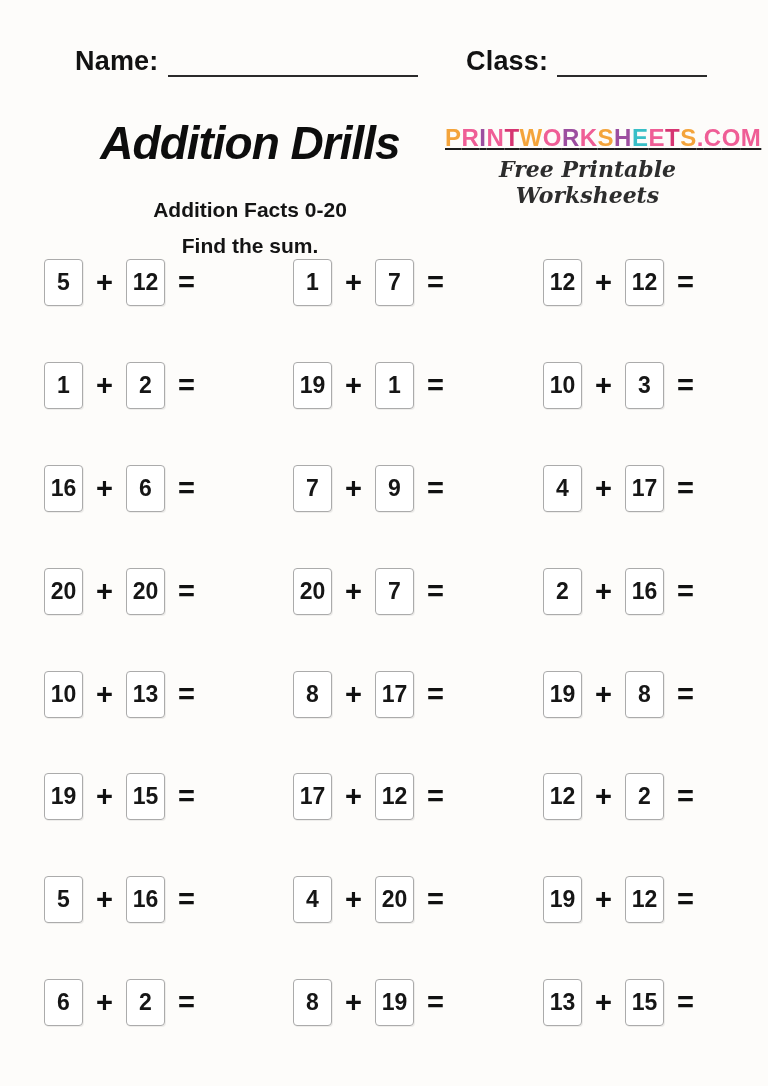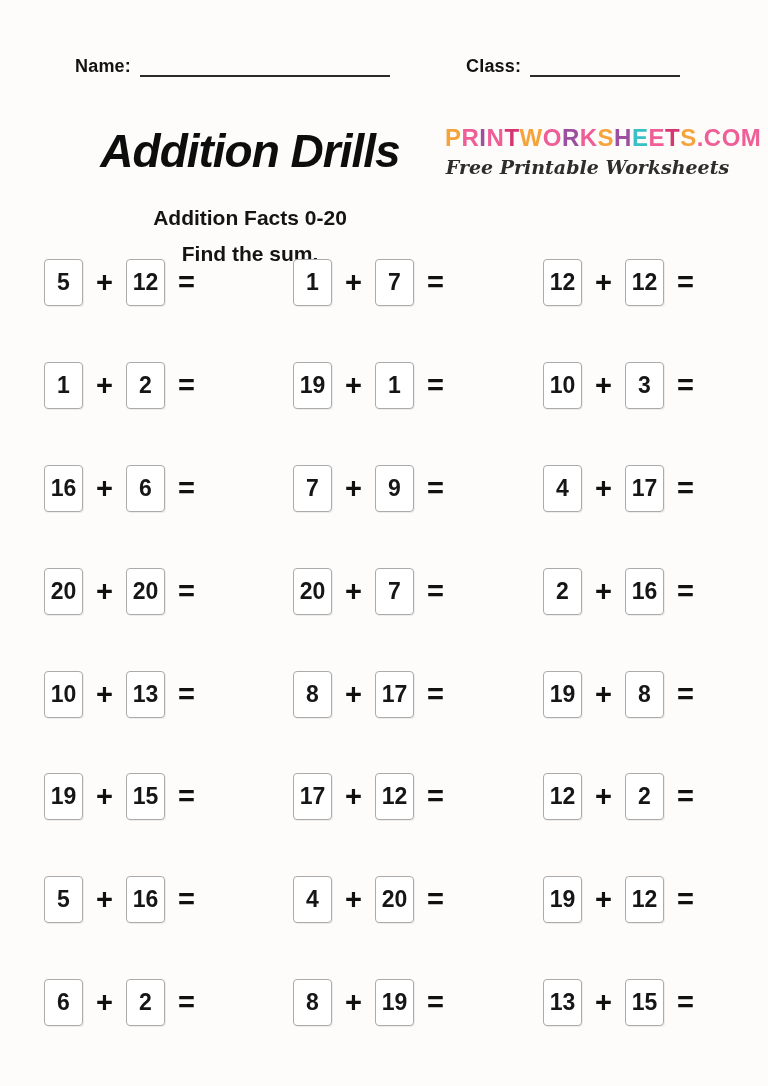--- a/index.html
+++ b/index.html
@@ -10,42 +10,43 @@
     color:#1c1c1c;
     position:relative;
     overflow:hidden;
   }
   .page{position:absolute;inset:0;}
 
   
   .hdr-field{position:absolute;top:42px;display:flex;align-items:flex-end;}
   .hdr-field.name{left:75px;}
   .hdr-field.cls{left:466px;}
-  .hdr-label{font-size:18px;font-weight:600;letter-spacing:0.2px;color:#121212;}
+  .hdr-label{font-size:27px;font-weight:600;letter-spacing:0.2px;color:#121212;}
   .hdr-line{display:inline-block;border-bottom:2px solid #2a2a2a;height:33px;margin-left:9px;}
   .hdr-line.name-line{width:250px;}
   .hdr-line.class-line{width:150px;}
 
   
   .title-block{position:absolute;left:55px;top:110px;width:390px;text-align:center;}
   .main-title{
-    margin:16px;font-size:46px;font-weight:800;font-style:italic;
+    margin:8px;font-size:46px;font-weight:800;font-style:italic;
     letter-spacing:-1px;color:#0d0d0d;line-height:1.1;
   }
   .subtitle{margin-top:29px;font-size:21px;font-weight:600;color:#141414;}
   .instruction{margin-top:12px;font-size:21px;font-weight:600;color:#141414;}
 
   
   .brand-block{position:absolute;left:445px;top:124px;width:285px;text-align:center;}
   .brand-wordmark{
     font-size:24px;font-weight:800;letter-spacing:0.5px;line-height:1.2;
     white-space:nowrap;
+    text-decoration:underline;
   }
   .brand-tagline{
-    margin-top:3px;font-size:19px;font-weight:600;font-style:italic;
+    margin-top:3px;font-size:22px;font-weight:600;font-style:italic;
     font-family:"DejaVu Serif", serif;color:#2d2d2d;
   }
 
   
   .problems{
     position:absolute;left:44px;top:259px;right:20px;
     display:grid;
     grid-template-columns:249px 250px 1fr;
     grid-auto-rows:102.9px;
   }

